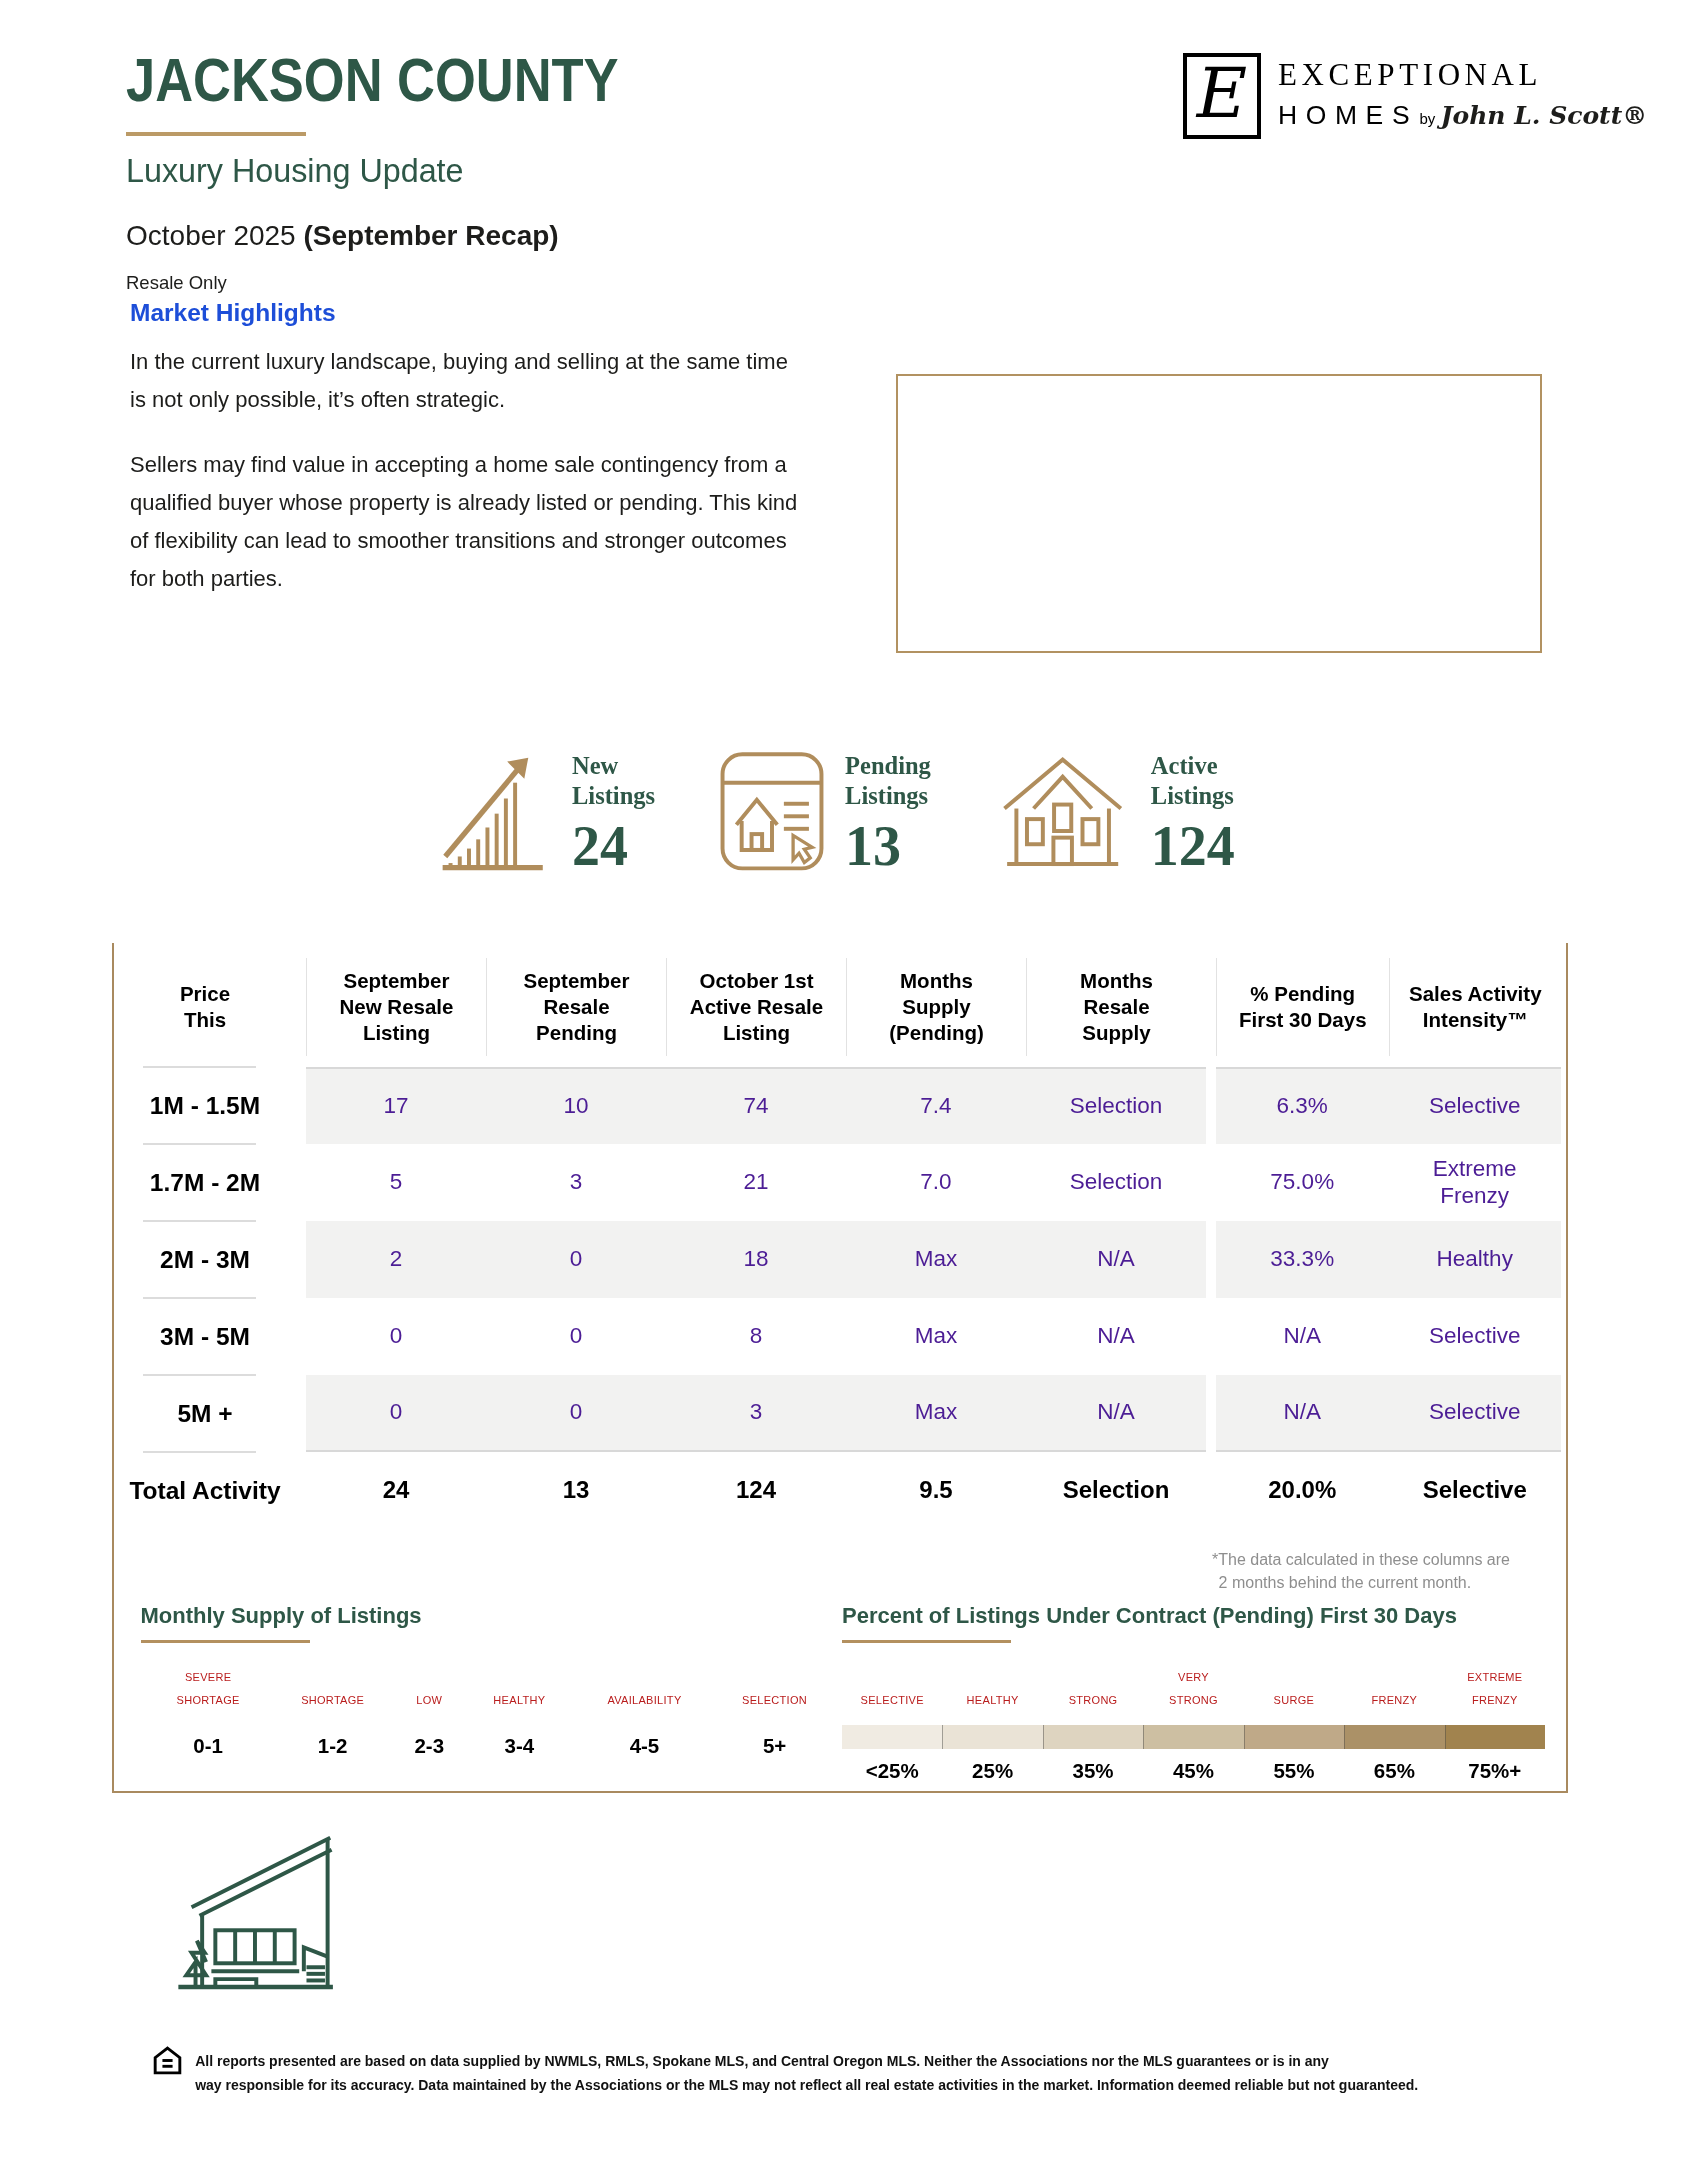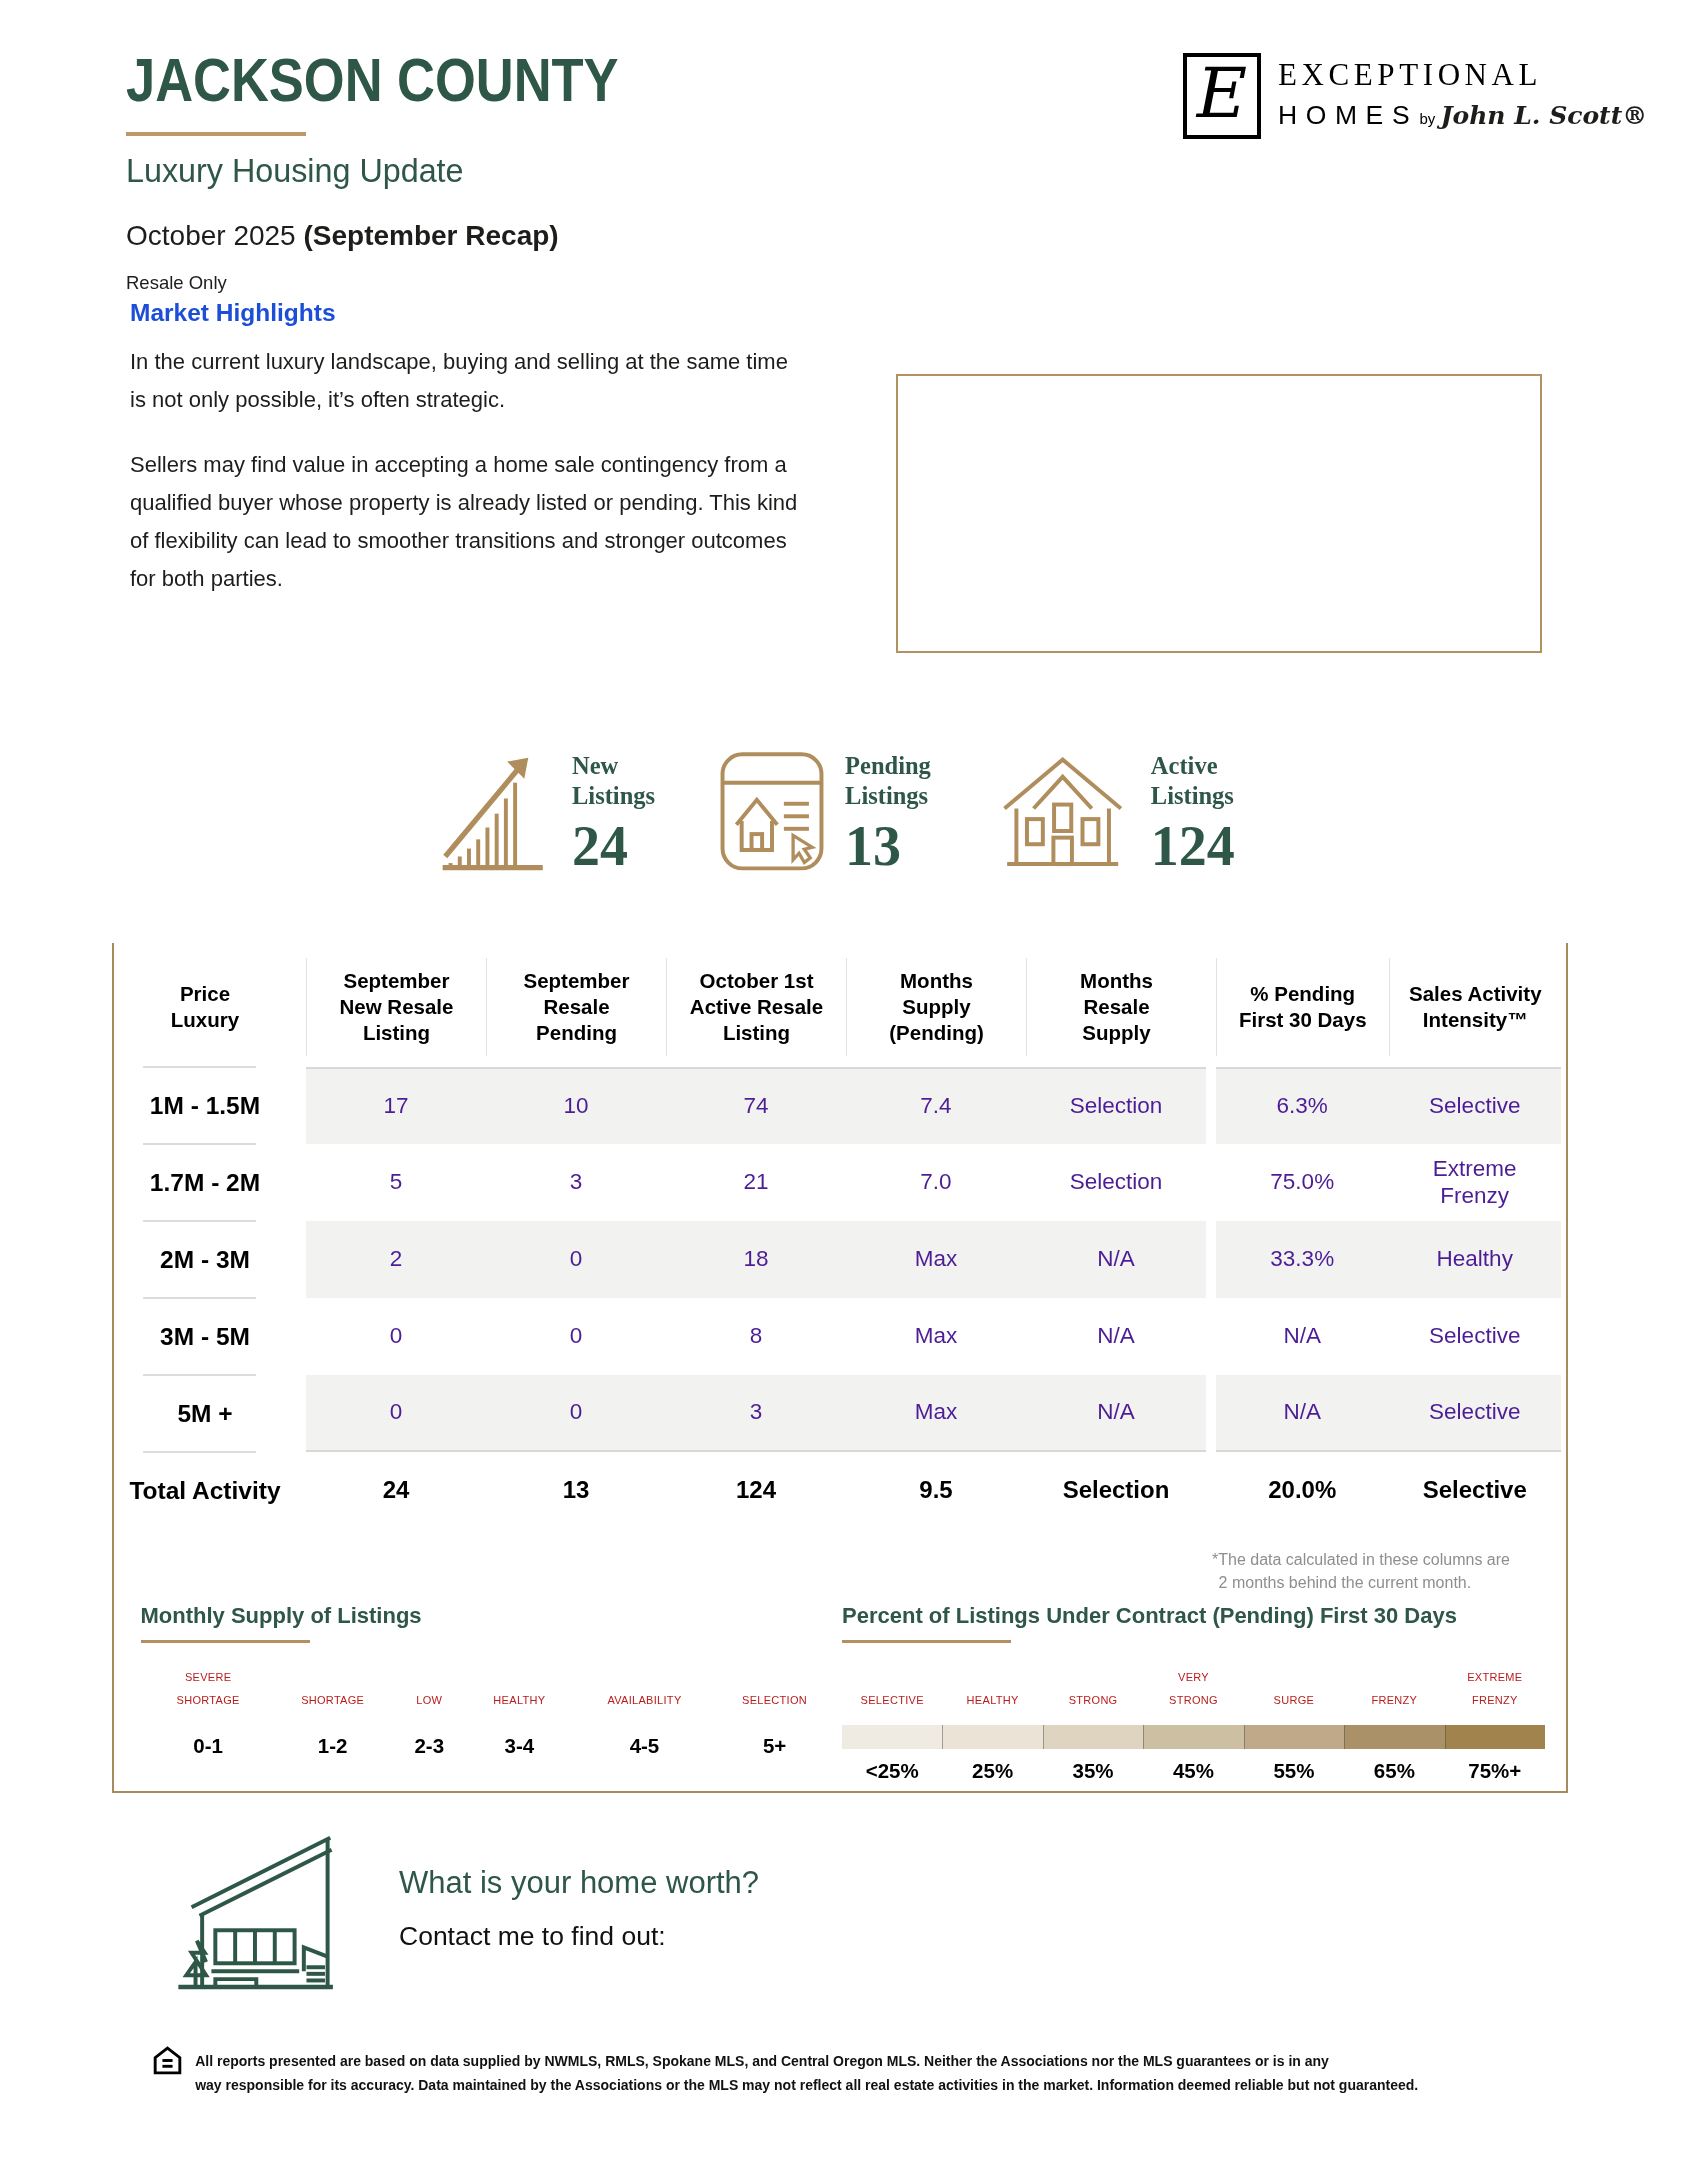--- a/index.html
+++ b/index.html
@@ -216,21 +216,21 @@
         <div class="stat-value">124</div>
       </div>
     </div>
 
   </div>
 
   <div class="table-box">
 
     <div class="grid-row thead">
       <div class="price-cell th">Price
-Luxury</div>
+This</div>
       <div class="group-a">
         <div class="th">September
 New Resale
 Listing</div>
         <div class="th">September
 Resale
 Pending</div>
         <div class="th">October 1st
 Active Resale
 Listing</div>
@@ -449,24 +449,20 @@
         <line x1="52" y1="232" x2="185" y2="232"></line>
         <polyline points="120,255 120,244 58,244 58,255"></polyline>
         <polyline points="192,232 192,196 228,210"></polyline>
         <line x1="196" y1="246" x2="224" y2="246"></line>
         <line x1="196" y1="236" x2="224" y2="236"></line>
         <line x1="196" y1="226" x2="224" y2="226"></line>
         <polyline points="28,255 28,218 14,238 44,238 22,204 42,204 30,186 44,218"></polyline>
         <line x1="2" y1="256" x2="236" y2="256" stroke-width="7"></line>
       </g>
     </svg>
-    <div class="cta-text">
-      <div class="cta-heading">What is your home worth?</div>
-      <div class="cta-line">Contact me to find out:</div>
-    </div>
   </div>
 
   <div class="footer">
     <svg width="29" height="29" viewBox="0 0 40 40">
       <path d="M20 3 L37 16 L37 37 L3 37 L3 16 Z" fill="none" stroke="#000" stroke-width="4"></path>
       <rect x="13" y="18" width="14" height="4" fill="#000"></rect>
       <rect x="13" y="26" width="14" height="4" fill="#000"></rect>
     </svg>
     <div class="footer-text">
       <div>All reports presented are based on data supplied by NWMLS, RMLS, Spokane MLS, and Central Oregon MLS. Neither the Associations nor the MLS guarantees or is in any</div>

